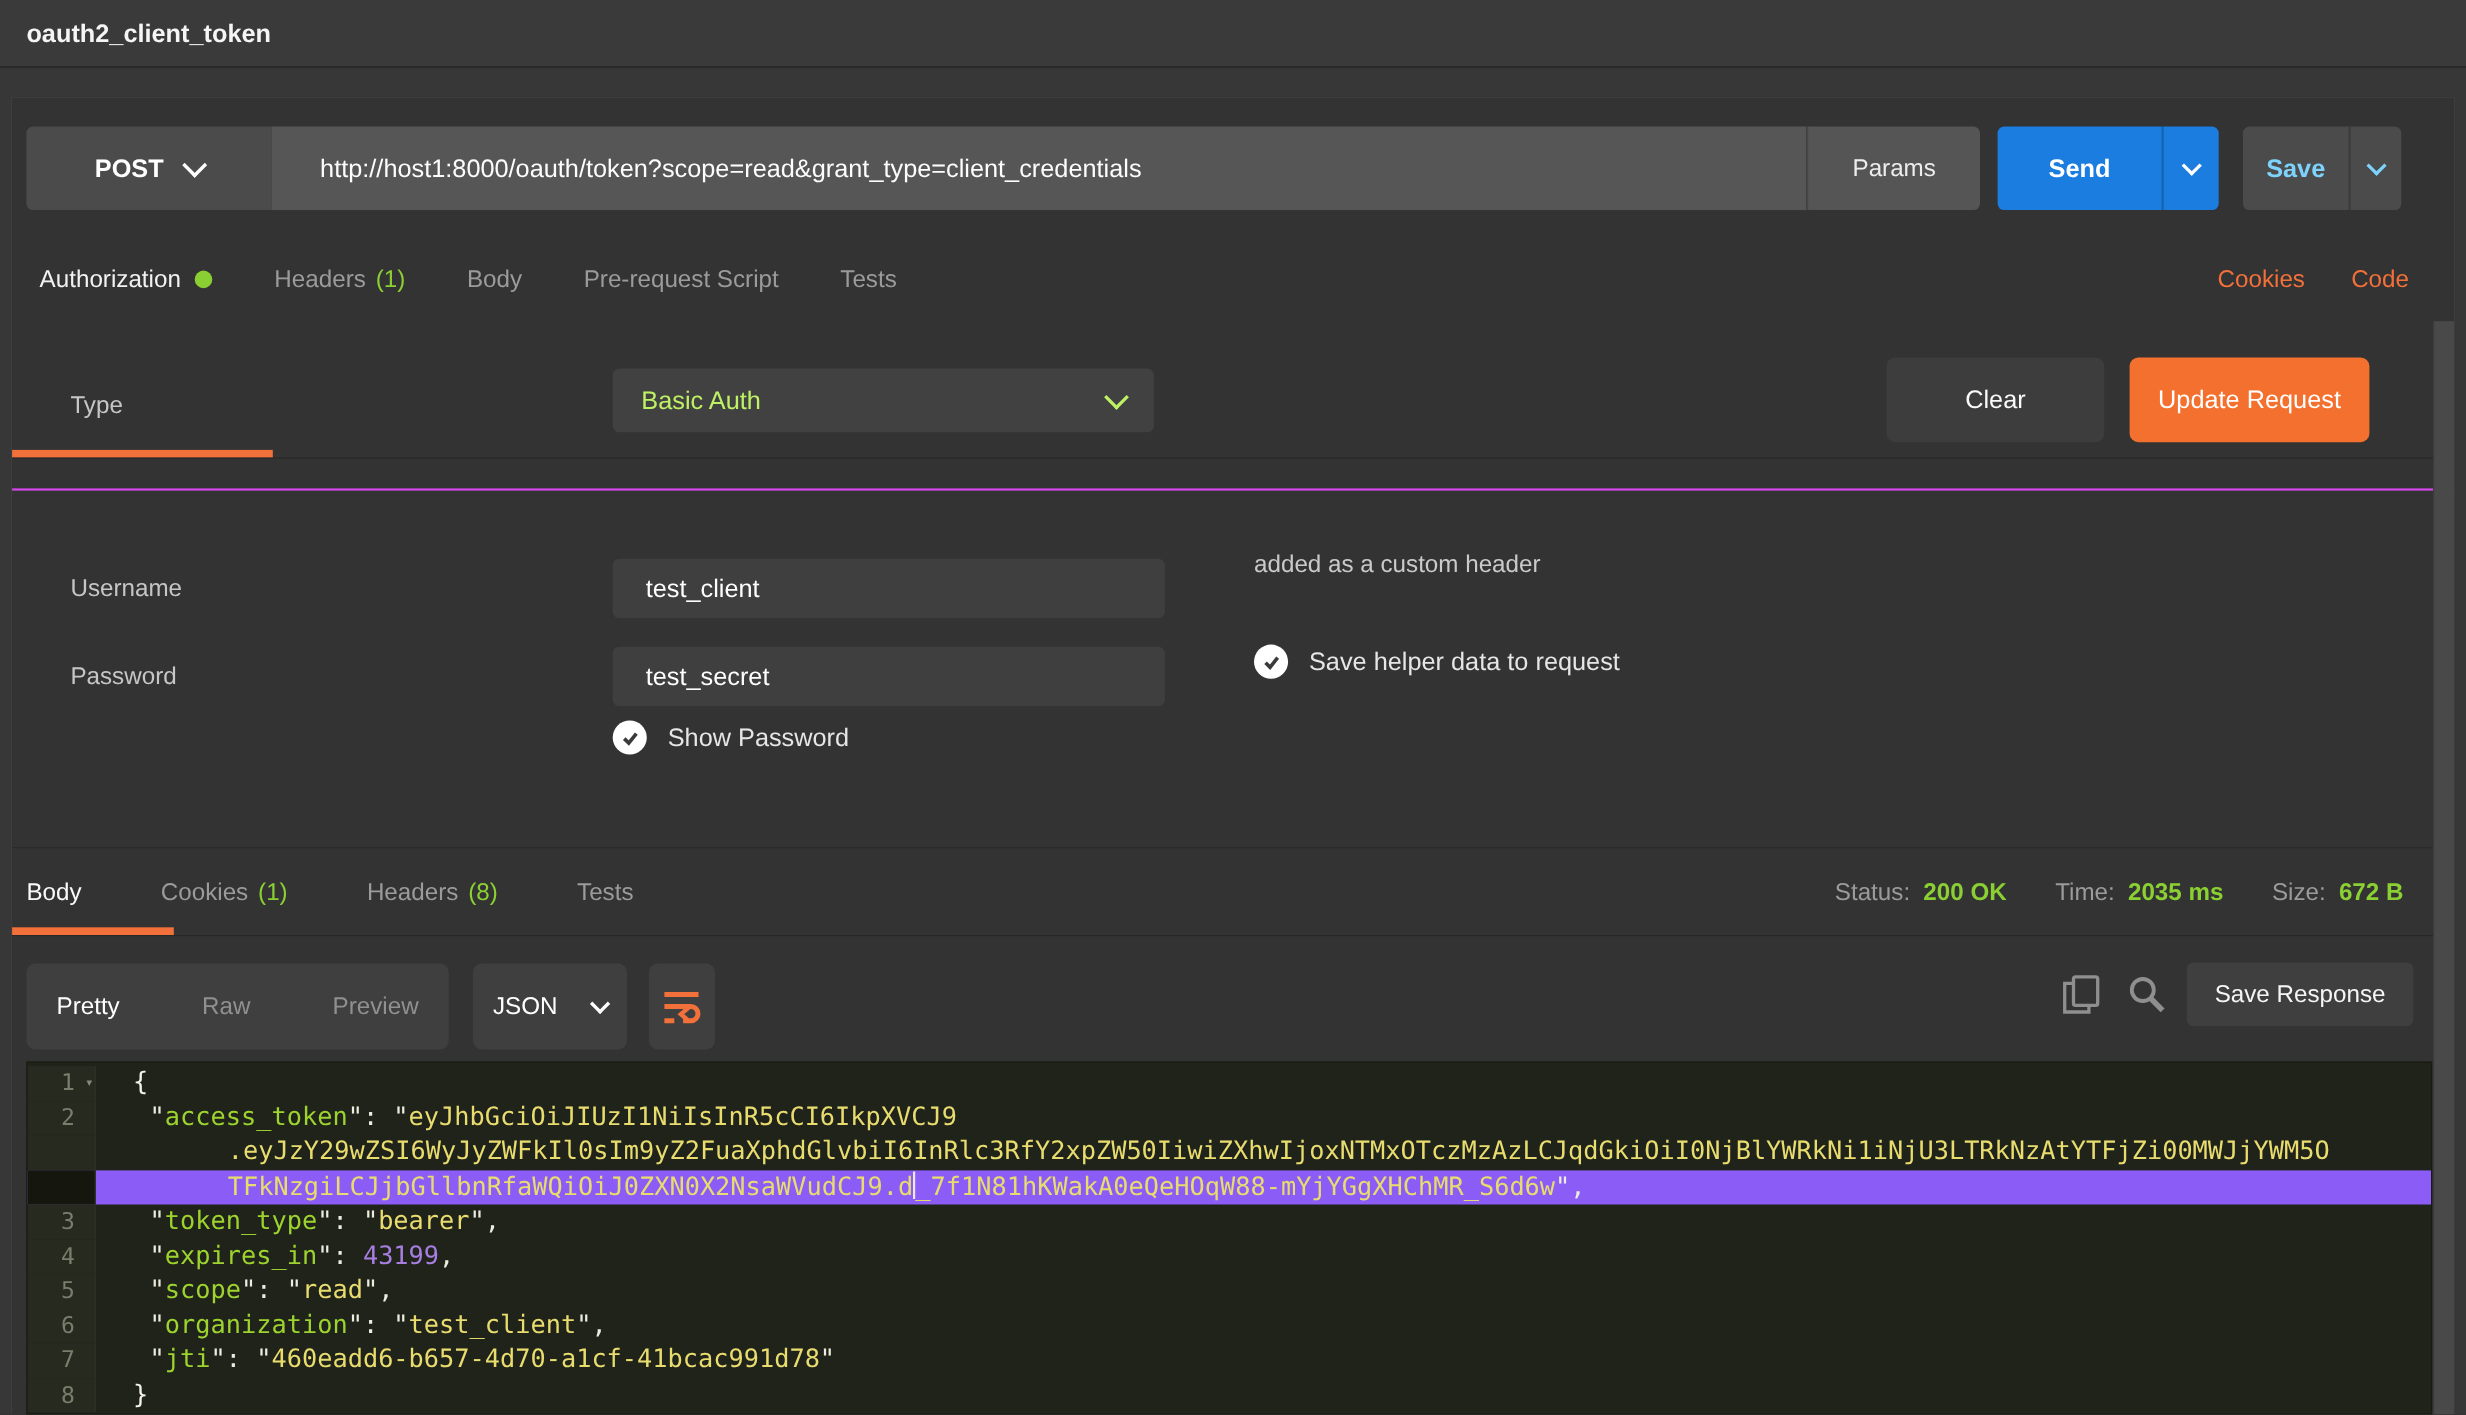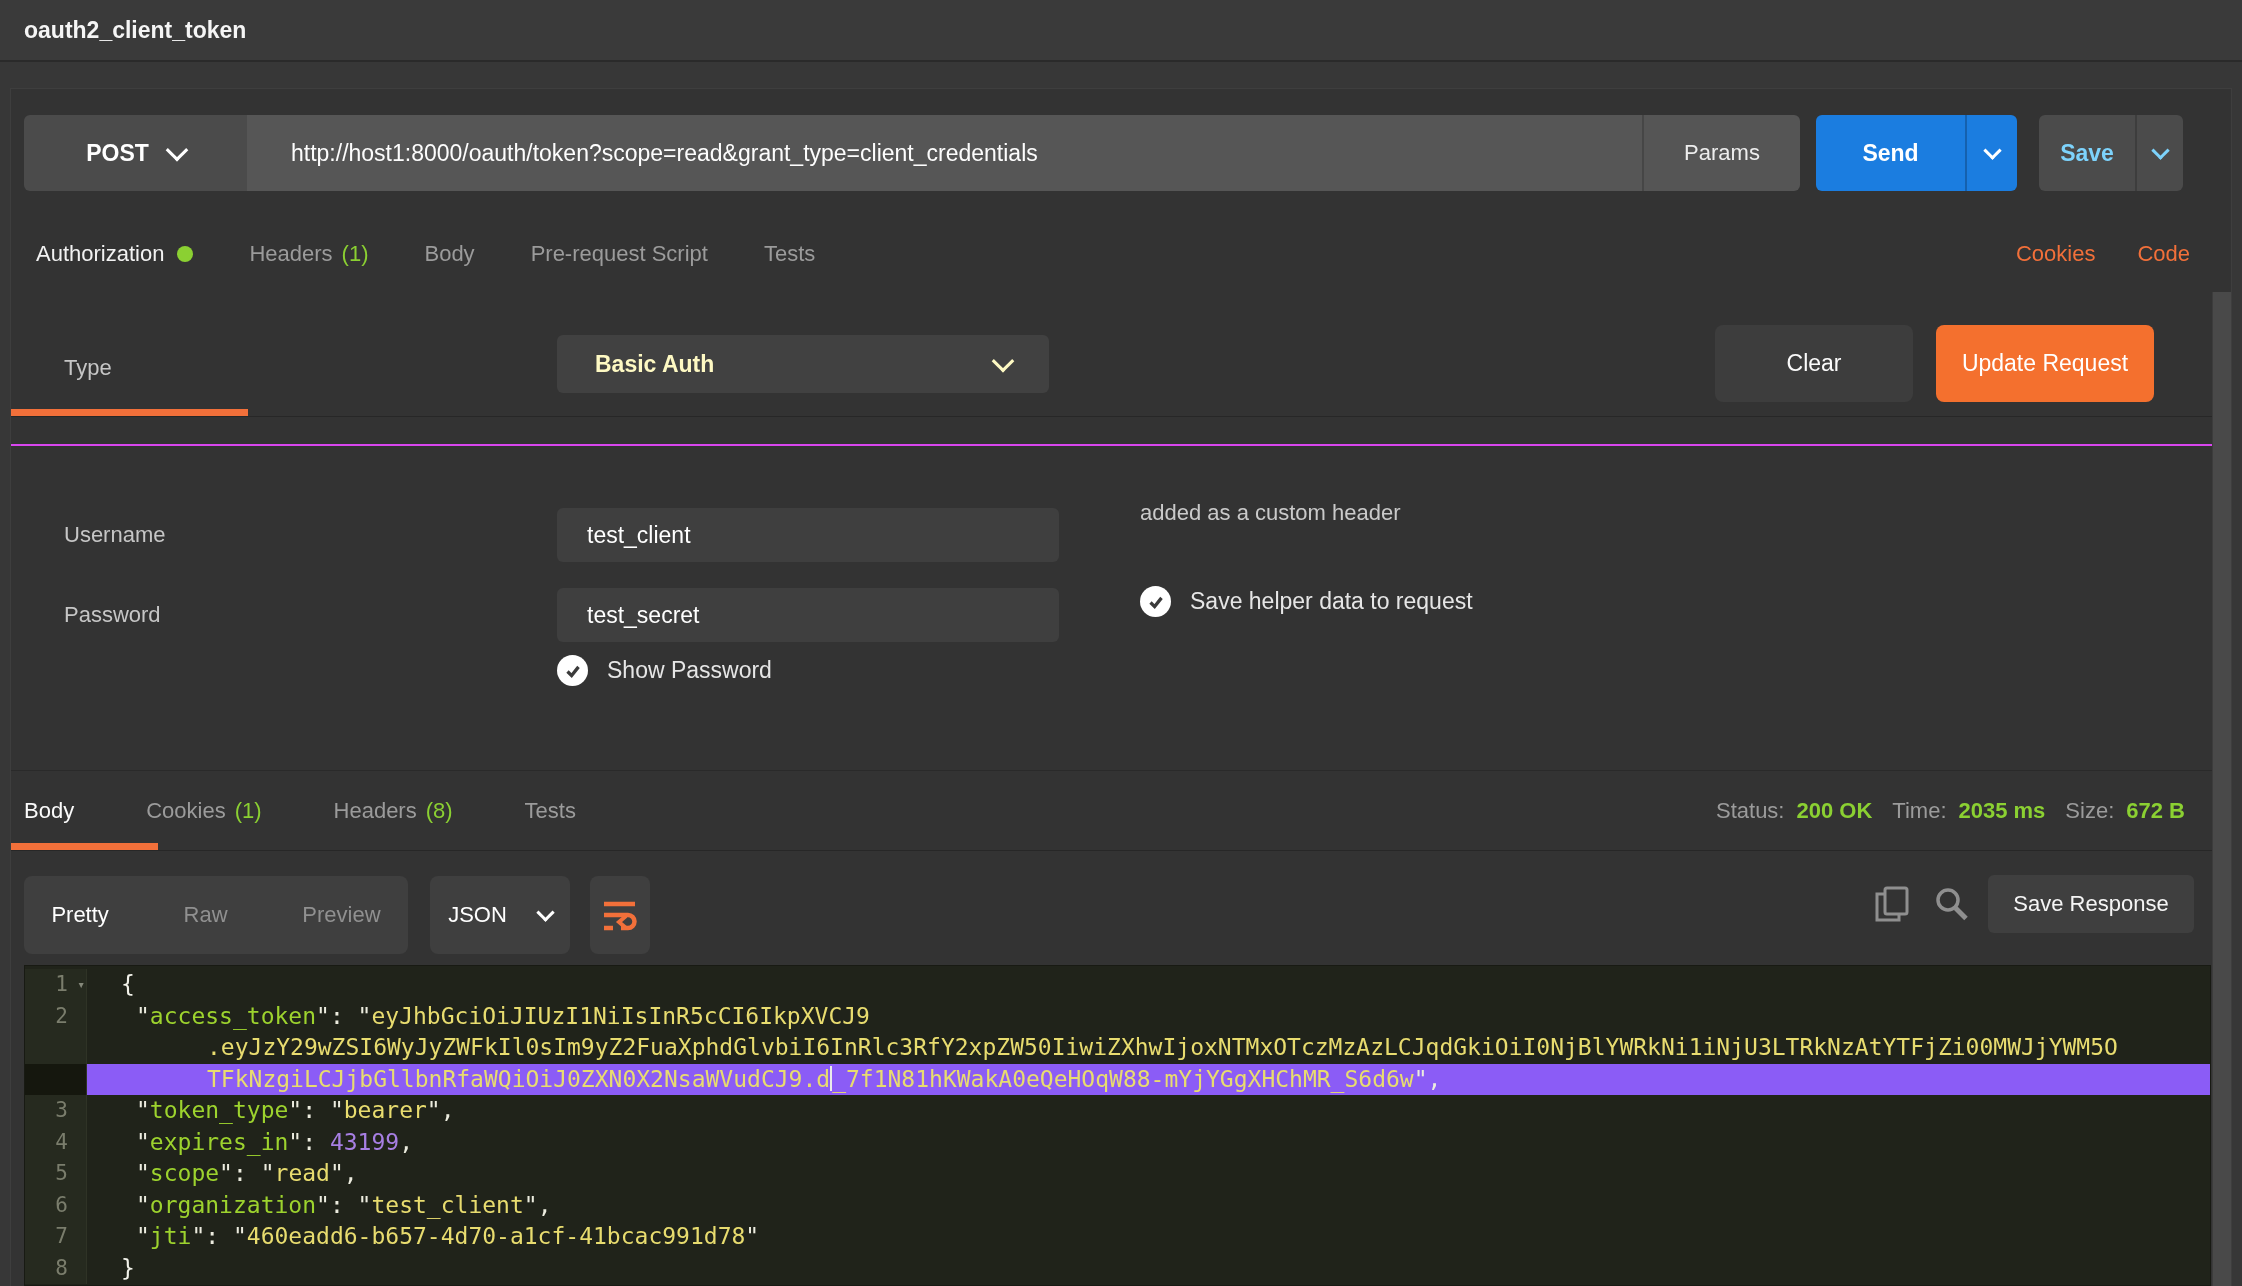--- a/index.html
+++ b/index.html
@@ -72,21 +72,21 @@
   .tab-links span{color:#f2703a;font-size:22px;cursor:pointer;}
   .auth-underline{position:absolute;top:320px;left:0;width:237px;height:7px;background:#f2703a;}
   .tabs-divider{position:absolute;top:327px;left:0;right:0;height:1px;background:#272727;}
 
   
   .type-row{position:absolute;top:203px;left:0;right:0;height:152px;border-bottom:2px solid #d946ef;}
   .field-label{position:absolute;left:53px;font-size:22px;color:#c6c6c6;}
   .type-row .field-label{top:63px;}
   .dropdown{
     position:absolute;left:546px;top:43px;width:492px;height:58px;background:#414141;border-radius:6px;
-    display:flex;align-items:center;box-sizing:border-box;padding:0 38px;color:#fef9c3;font-size:23px;cursor:pointer;font-weight:bold;
+    display:flex;align-items:center;box-sizing:border-box;padding:0 26px;color:#bef264;font-size:23px;cursor:pointer;
   }
   .dropdown .chev{margin-left:auto;}
   .clear-btn{
     position:absolute;left:1704px;top:33px;width:198px;height:77px;background:#3d3d3d;border-radius:8px;
     display:flex;align-items:center;justify-content:center;color:#fafafa;font-size:23px;cursor:pointer;
   }
   .update-btn{
     position:absolute;left:1925px;top:33px;width:218px;height:77px;background:#f4702e;border-radius:8px;
     display:flex;align-items:center;justify-content:center;color:#fff;font-size:23px;cursor:pointer;
   }
@@ -106,21 +106,21 @@
   .helper{position:absolute;left:1129px;top:52px;font-size:22px;line-height:34px;color:#cacaca;}
 
   
   .response{position:absolute;top:681px;left:0;right:0;bottom:0;border-top:1px solid #2a2a2a;}
   .resp-head{position:relative;height:79px;display:flex;align-items:center;font-size:22px;border-bottom:1px solid #272727;}
   .resp-tabs{display:flex;align-items:center;padding-left:13px;}
   .resp-tab{display:flex;align-items:center;margin-right:72px;color:#9b9b9b;cursor:pointer;}
   .resp-tab.active{color:#fafafa;}
   .resp-tab .count{color:#8bd032;margin-left:9px;}
   .body-underline{position:absolute;bottom:0;left:0;width:147px;height:7px;background:#f2703a;}
-  .statusbar{margin-left:auto;display:flex;align-items:center;gap:20px;padding-right:46px;}
+  .statusbar{margin-left:auto;display:flex;align-items:center;gap:44px;padding-right:46px;}
   .stat{display:flex;gap:12px;}
   .stat .lab{color:#9b9b9b;}
   .stat .val{color:#8bd032;font-weight:700;}
 
   .resp-toolbar{position:relative;height:115px;}
   .view-group{
     position:absolute;left:13px;top:25px;width:384px;height:78px;background:#3f3f3f;border-radius:8px;
     display:flex;align-items:center;justify-content:space-around;font-size:22px;gap:20px;
   }
   .vmode{color:#909090;cursor:pointer;}

